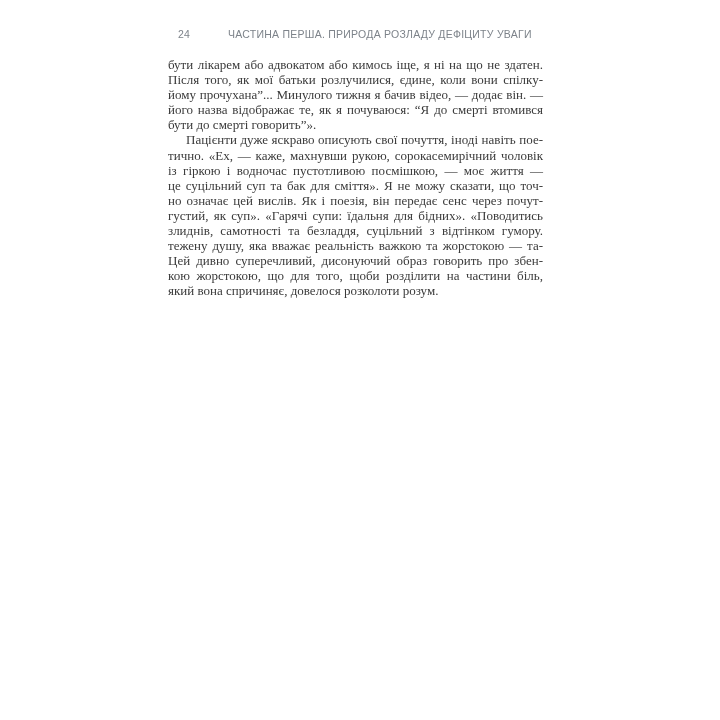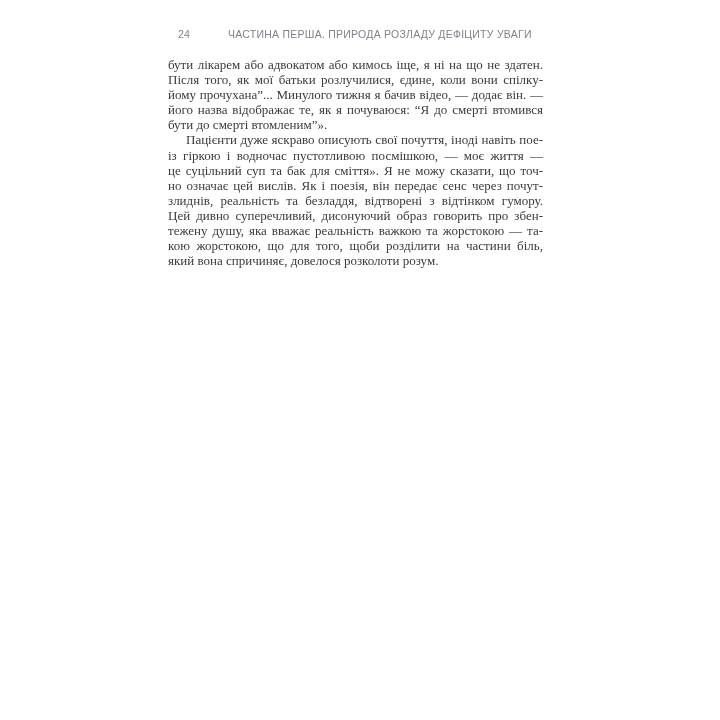--- a/index.html
+++ b/index.html
@@ -65,24 +65,26 @@
   <div class="running-header">
     <span class="page-number">24</span>
     <span class="chapter-title">ЧАСТИНА ПЕРША. ПРИРОДА РОЗЛАДУ ДЕФІЦИТУ УВАГИ</span>
   </div>
 
   <div class="text-block">
       <div class="line">бути лікарем або адвокатом або кимось іще, я ні на що не здатен.</div>
       <div class="line">Після того, як мої батьки розлучилися, єдине, коли вони спілку-</div>
       <div class="line">йому прочухана”... Минулого тижня я бачив відео, — додає він. —</div>
       <div class="line">його назва відображає те, як я почуваюся: “Я до смерті втомився</div>
-      <div class="line para-last">бути до смерті втомленим”».</div>
+      <div class="line para-last">бути до смерті говорить”».</div>
       <div class="line indent">Пацієнти дуже яскраво описують свої почуття, іноді навіть пое-</div>
+      <div class="line">тично. «Ех, — каже, махнувши рукою, сорокасемирічний чоловік</div>
       <div class="line">із гіркою і водночас пустотливою посмішкою, — моє життя —</div>
       <div class="line">це суцільний суп та бак для сміття». Я не можу сказати, що точ-</div>
       <div class="line">но означає цей вислів. Як і поезія, він передає сенс через почут-</div>
-      <div class="line">злиднів, реальність та безладдя, відтворені з відтінком гумору.</div>
+      <div class="line">густий, як суп». «Гарячі супи: їдальня для бідних». «Поводитись</div>
+      <div class="line">злиднів, самотності та безладдя, суцільний з відтінком гумору.</div>
+      <div class="line">тежену душу, яка вважає реальність важкою та жорстокою — та-</div>
       <div class="line">Цей дивно суперечливий, дисонуючий образ говорить про збен-</div>
-      <div class="line">тежену душу, яка вважає реальність важкою та жорстокою — та-</div>
       <div class="line">кою жорстокою, що для того, щоби розділити на частини біль,</div>
       <div class="line para-last">який вона спричиняє, довелося розколоти розум.</div>
     </div>
 </div>
 
 </body></html>

